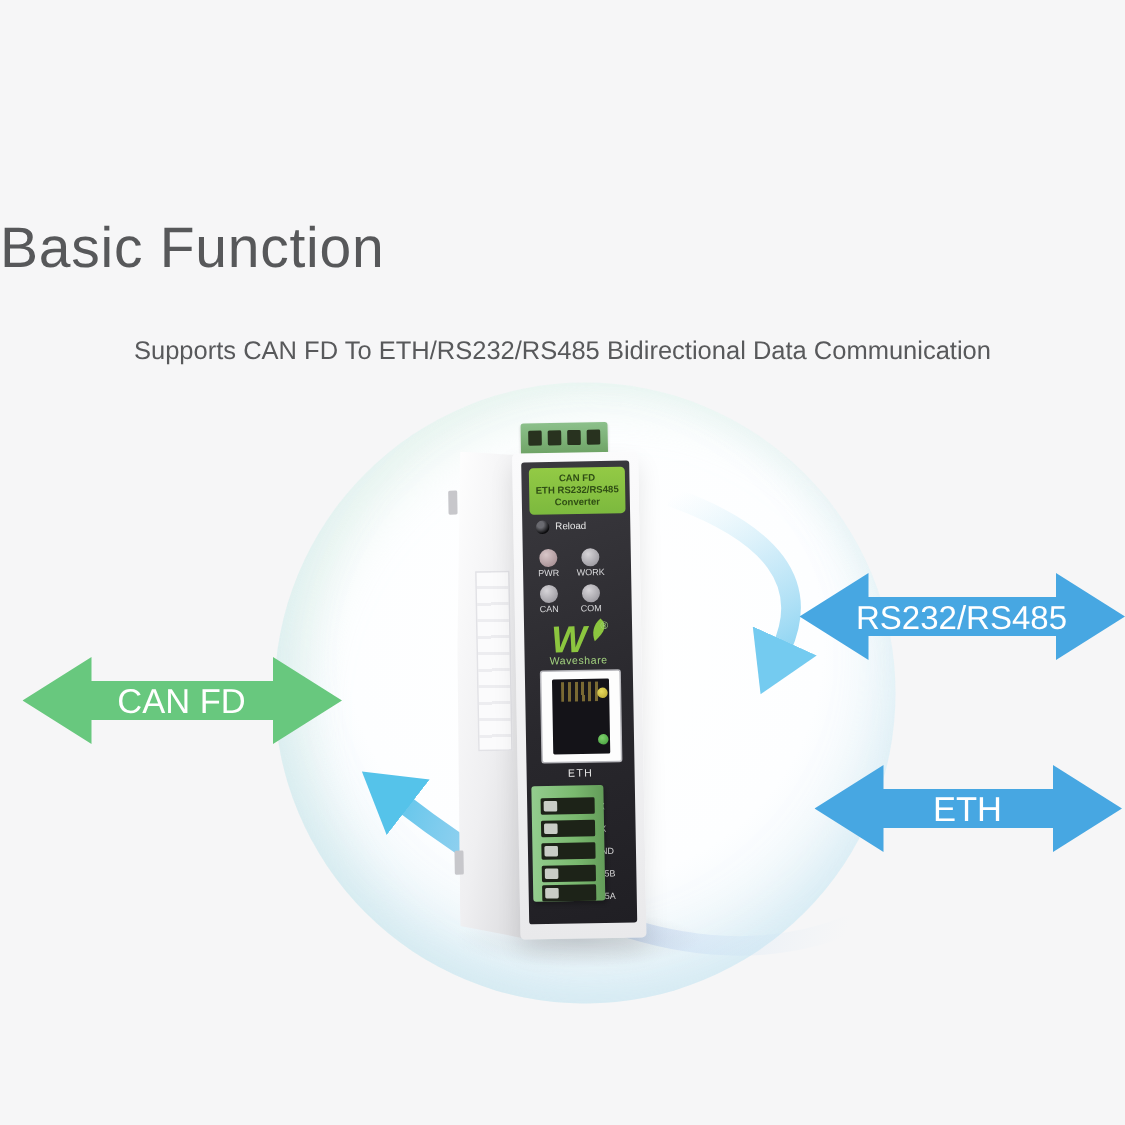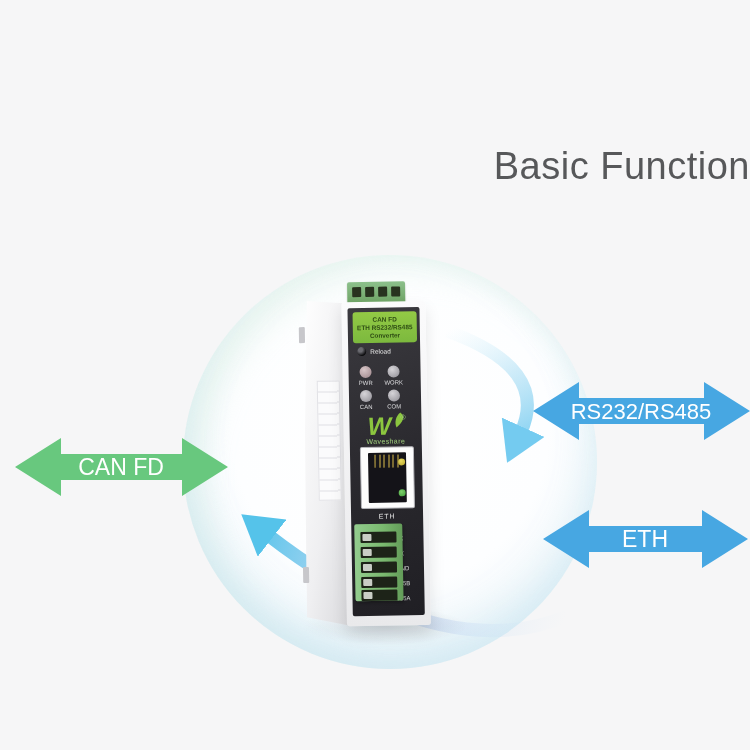--- a/index.html
+++ b/index.html
@@ -1,21 +1,21 @@
 <!DOCTYPE html>
 <html><head>
 <meta charset="utf-8">
 <style>
   html,body{margin:0;padding:0;}
   #app{position:relative;width:750px;height:750px;background:#f6f6f7;overflow:hidden;
        font-family:"Liberation Sans",sans-serif;}
   .abs{position:absolute;}
 
   
-  .title{left:0;top:146px;width:750px;text-align:right;font-size:38px;line-height:1.1;
+  .title{left:0;top:146px;width:750px;text-align:left;font-size:38px;line-height:1.1;
          color:#57585a;letter-spacing:.5px;}
   .subtitle{left:0;top:224px;width:750px;text-align:center;font-size:17px;color:#58595b;}
 
   
   .halo{left:183px;top:255px;width:414px;height:414px;border-radius:50%;
         background:radial-gradient(circle at 50% 42%, #ffffff 0%, #fdfeff 50%, #f1f8fb 68%,
                    #e7f2f7 79%, rgba(231,242,247,0) 87%);
         box-shadow:inset 0 -22px 34px rgba(199,228,241,.55), inset 18px 14px 30px rgba(213,238,223,.40);}
 
   .flow{left:0;top:0;width:750px;height:750px;pointer-events:none;}
@@ -68,20 +68,21 @@
       box-shadow:1px 2px 3px rgba(0,0,0,.25);}
   .bot-slot{position:absolute;left:6px;width:36px;height:11px;background:#1d2318;border-radius:1px;}
   .bot-slot i{position:absolute;left:2px;top:2px;width:9px;height:7px;background:#c9cdc6;border-radius:1px;}
 </style>
 </head>
 <body>
 
 <div id="app">
 
   <div class="abs title">Basic Function</div>
+  <div class="abs subtitle">Supports CAN FD To ETH/RS232/RS485 Bidirectional Data Communication</div>
 
   <div class="abs halo"></div>
 
   <svg class="abs flow" viewBox="0 0 750 750">
     <defs>
       <linearGradient id="gTR" x1="450" y1="330" x2="520" y2="460" gradientUnits="userSpaceOnUse">
         <stop offset="0" stop-color="#c9ecf8" stop-opacity="0"></stop>
         <stop offset="0.45" stop-color="#a9ddf4" stop-opacity="0.55"></stop>
         <stop offset="1" stop-color="#74cbf0"></stop>
       </linearGradient>

